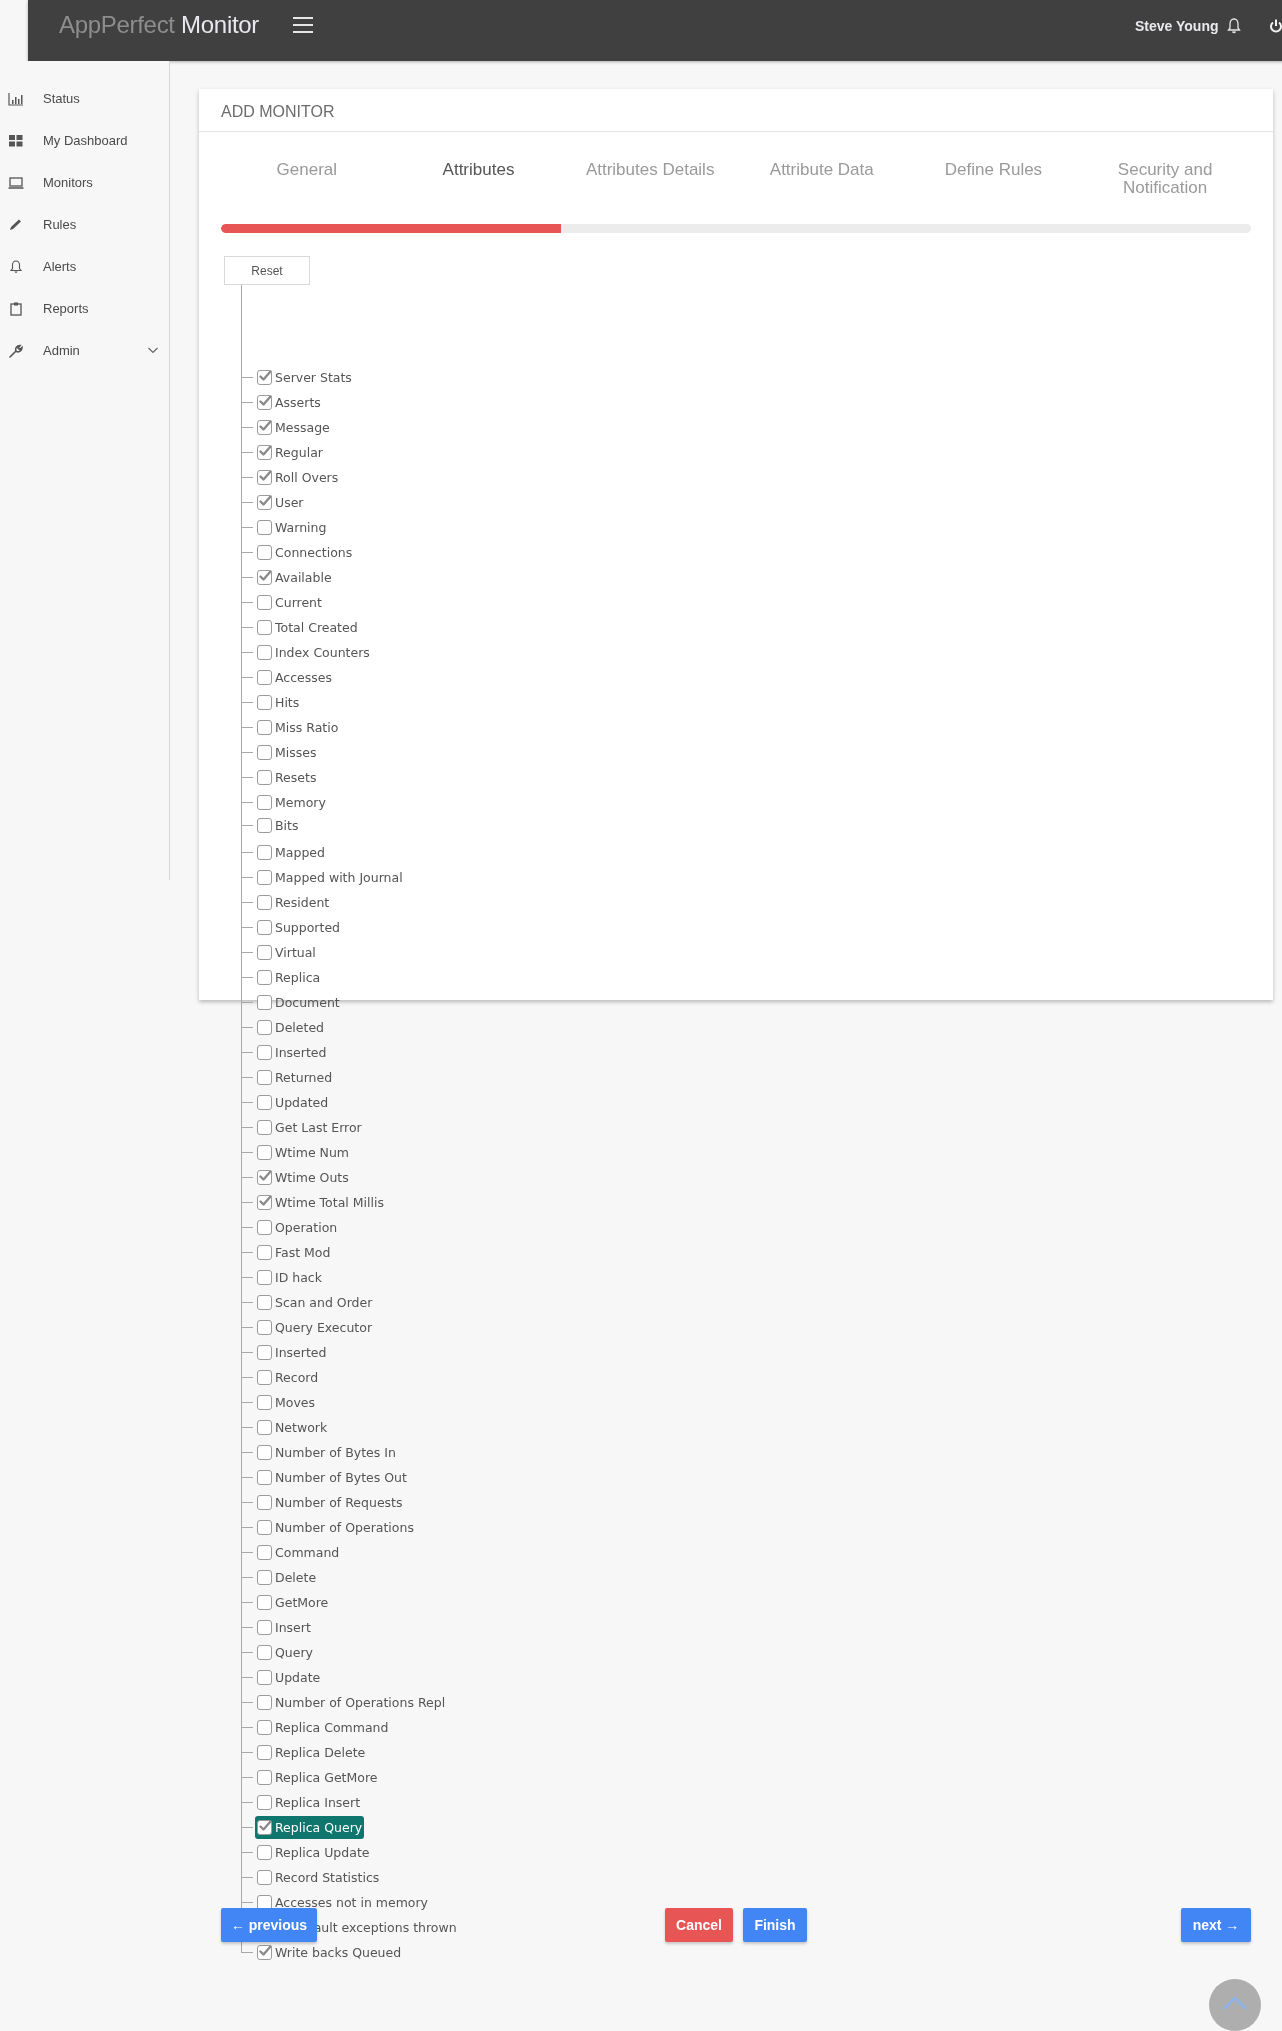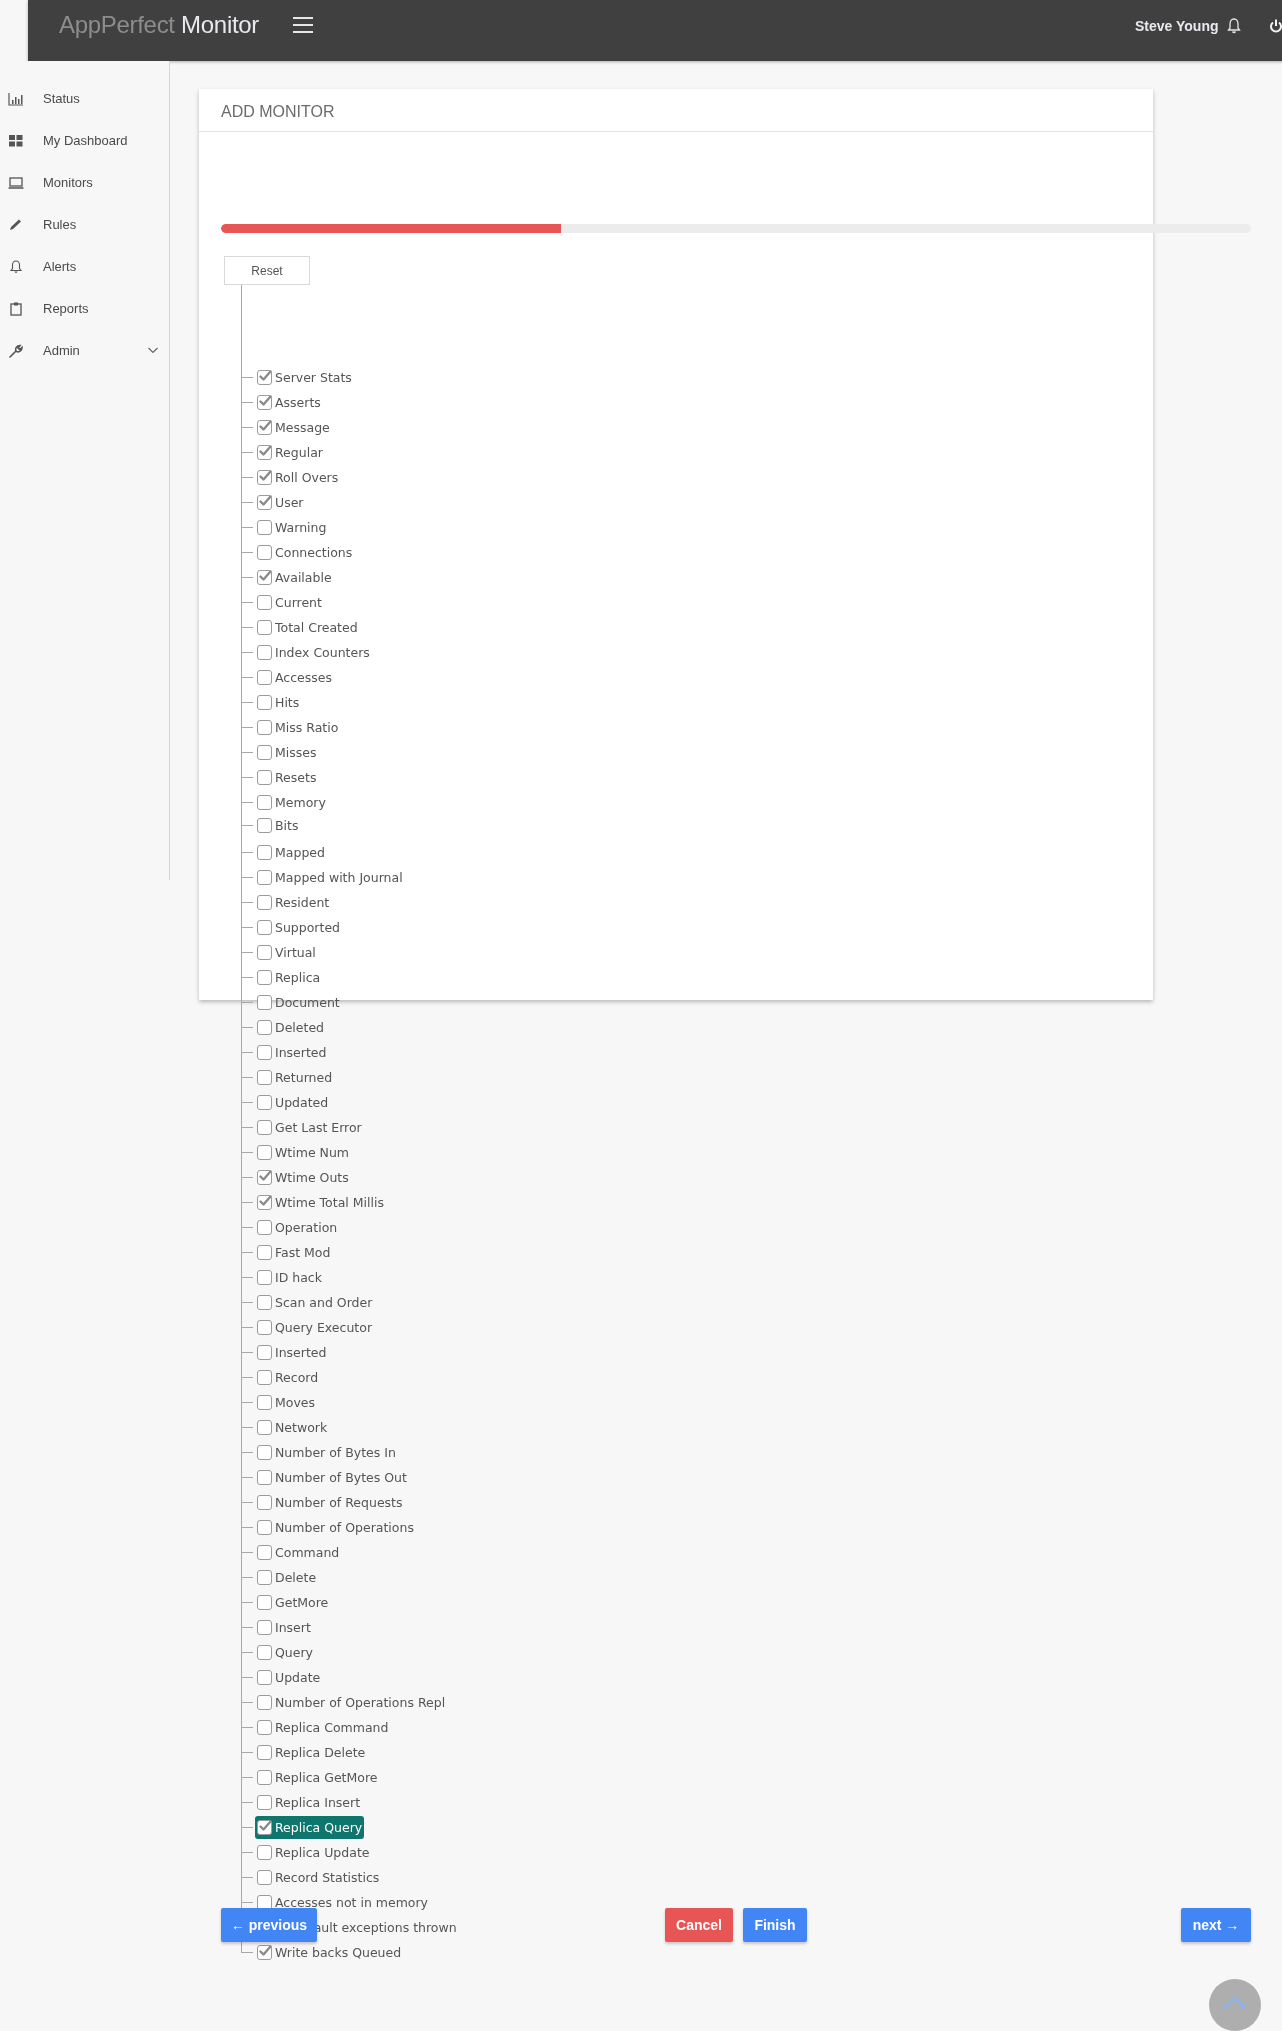--- a/index.html
+++ b/index.html
@@ -14,21 +14,21 @@
   .user-name { position: absolute; left: 1107px; top: 17px; font-size: 14px; line-height: 18px; color: #e9e9ee; font-weight: bold; }
   .bell-top { position: absolute; left: 1198px; top: 17px; width: 16px; height: 18px; }
   .power-top { position: absolute; left: 1240px; top: 17px; width: 16px; height: 18px; }
 
   .sidebar { position: absolute; left: 0; top: 61px; width: 170px; height: 819px; border-right: 1px solid #d6d6d6; background: #f7f7f7; }
   .side-item { position: absolute; left: 0; width: 169px; height: 40px; cursor: pointer; }
   .side-item .ic { position: absolute; left: 8px; top: 13px; width: 16px; height: 14px; }
   .side-item .lbl { position: absolute; left: 43px; top: 11px; font-size: 13px; line-height: 18px; color: #4a4a4a; }
   .side-item .chev { position: absolute; left: 147px; top: 13px; width: 12px; height: 12px; }
 
-  .card { position: absolute; left: 199px; top: 89px; width: 954px; height: 911px; background: #fff; box-shadow: 0 2px 4px rgba(0,0,0,.25); }
+  .card { position: absolute; left: 199px; top: 89px; width: 1074px; height: 911px; background: #fff; box-shadow: 0 2px 4px rgba(0,0,0,.25); }
   .card-title { position: absolute; left: 22px; top: 13px; font-size: 16px; line-height: 20px; color: #6b6b6b; }
   .card-divider { position: absolute; left: 0; top: 42px; width: 100%; height: 1px; background: #e3e3e3; }
 
   .tabs { position: absolute; left: 22px; top: 72px; width: 1030px; height: 40px; display: flex; }
   .tab { width: 171.66px; text-align: center; font-size: 17px; line-height: 18px; color: #9a9a9a; cursor: pointer; }
   .tab.active { color: #555; }
 
   .progress { position: absolute; left: 22px; top: 135px; width: 1030px; height: 9px; background: #ececec; border-radius: 5px; overflow: hidden; }
   .progress-fill { height: 100%; background: #e85555; border-radius: 5px 0 0 5px; }
 
@@ -130,20 +130,28 @@
     <svg class="chev" viewBox="0 0 12 12">
       <path d="M1.5 4 L6 8.5 L10.5 4" fill="none" stroke="#666" stroke-width="1.2"></path>
     </svg>
   </div>
 </div>
 
 <div class="card">
   <div class="card-title">ADD MONITOR</div>
   <div class="card-divider"></div>
 
+  <div class="tabs">
+    <div class="tab">General</div>
+    <div class="tab active">Attributes</div>
+    <div class="tab">Attributes Details</div>
+    <div class="tab">Attribute Data</div>
+    <div class="tab">Define Rules</div>
+    <div class="tab" style="padding: 0 35px;">Security and Notification</div>
+  </div>
 
   <div class="progress">
     <div class="progress-fill" id="progress-fill" style="width: 33%;"></div>
   </div>
 
   <button class="reset-btn">Reset</button>
 
   <div class="tree" id="attr-tree">
     <div class="tree-vline" id="tree-vline" style="height: 1668px;"></div>
   <div class="tree-item" style="top: 80px;">

